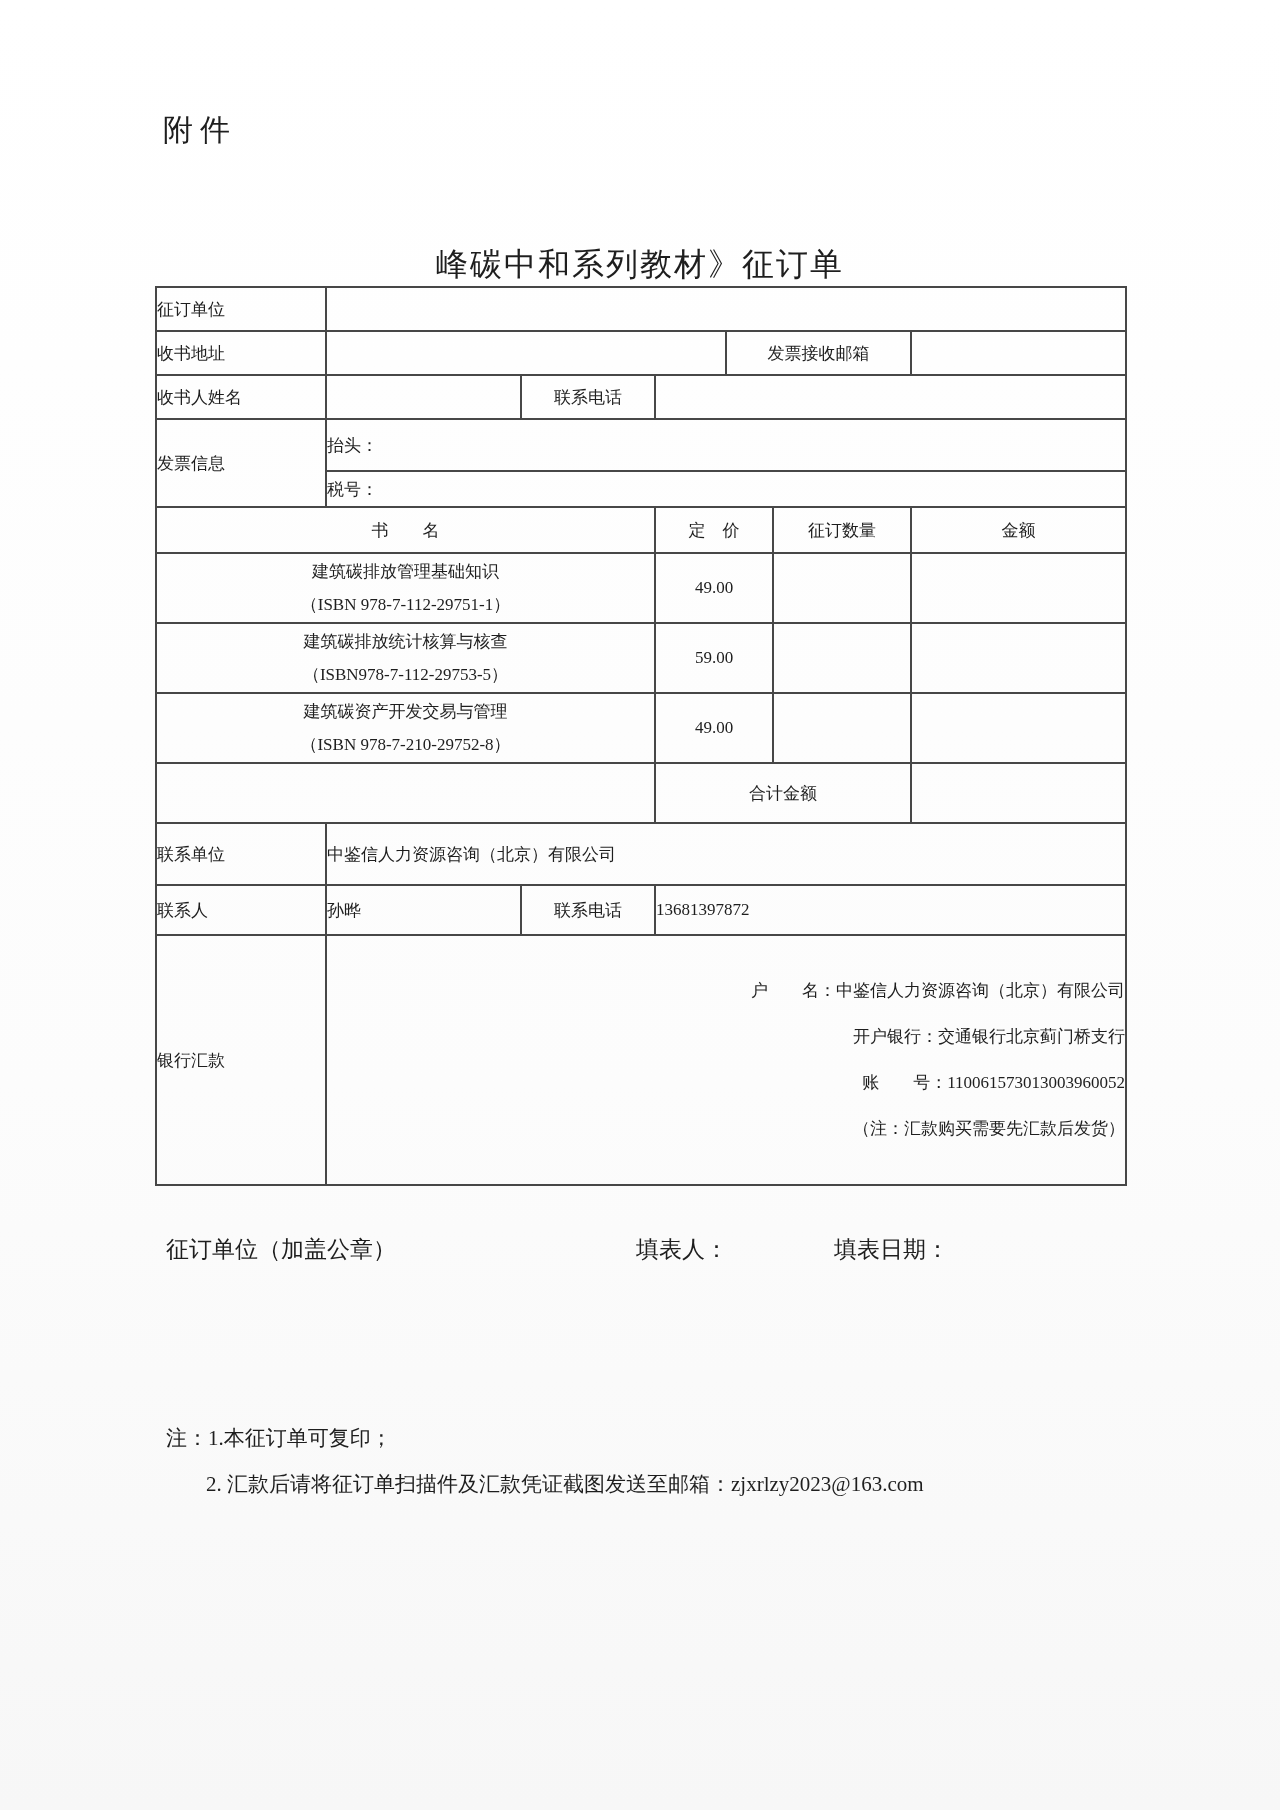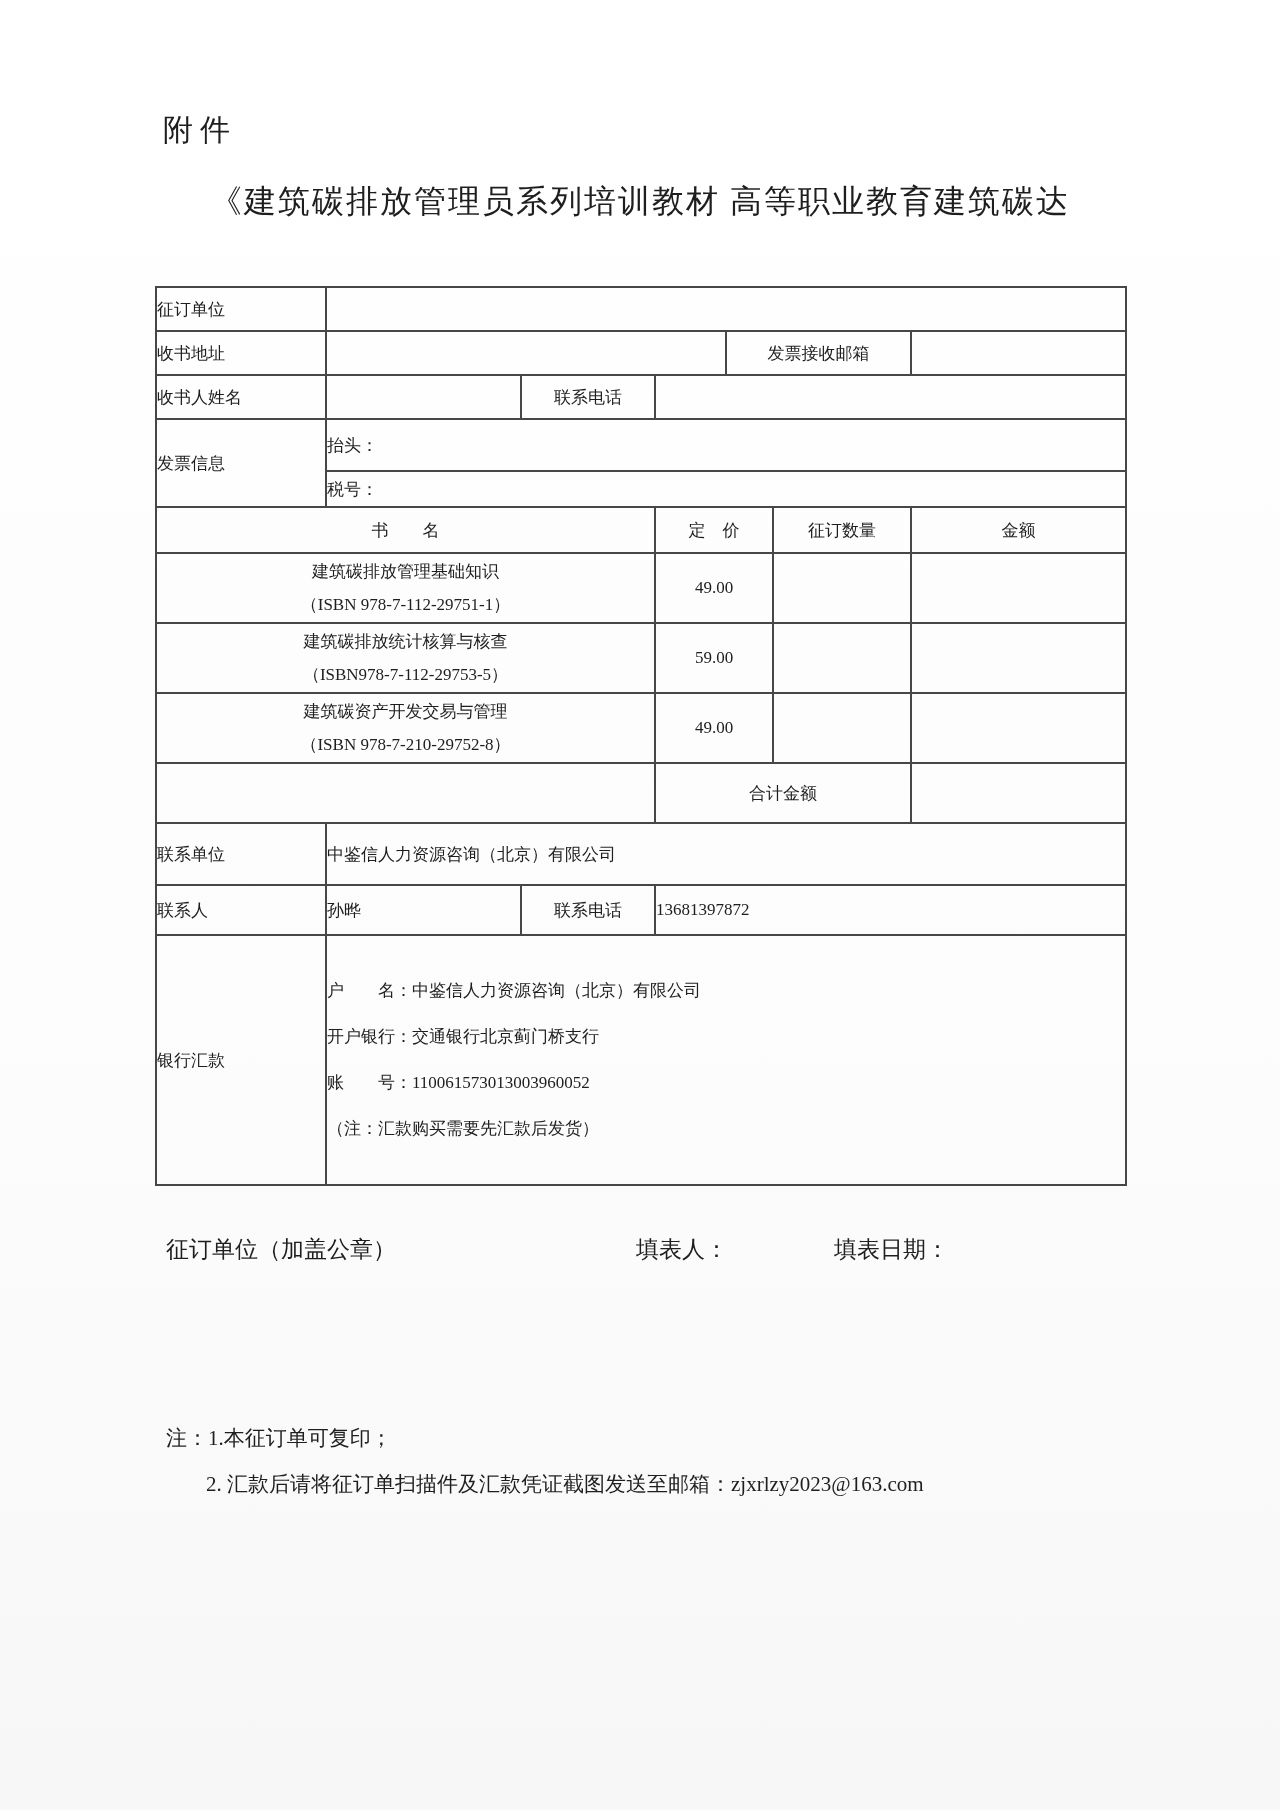--- a/index.html
+++ b/index.html
@@ -56,20 +56,21 @@
     overflow: hidden;
   }
   td.lbl { padding-left: 28px; }
   td.pad { padding-left: 14px; margin-top: 31px; }
   td.ctr { text-align: center; }
   td.book-cell { padding-left: 26px; }
   .book-line { line-height: 33px; text-align: center; }
   td.bank-cell {
     vertical-align: top;
     padding: 42px 0 0 14px;
+    text-align: right;
   }
   .bank-line { line-height: 46px; }
 
   .stamp-row {
     position: absolute;
     top: 1234px;
     left: 0;
     width: 1280px;
     font-size: 23px;
   }
@@ -91,21 +92,21 @@
     font-size: 21px;
     white-space: nowrap;
   }
 </style>
 </head>
 <body>
 
 <div class="page">
 
   <div class="attachment">附件</div>
-  <div class="title title1">《建筑碳排放管理员系列培训教材 高等职业教育建筑碳达</div>
+  <div class="title title2">峰碳中和系列教材》征订单</div>
 
   <table class="form">
     <colgroup>
       <col style="width:170px">
       <col style="width:195px">
       <col style="width:134px">
       <col style="width:71px">
       <col style="width:47px">
       <col style="width:138px">
       <col style="width:215px">

